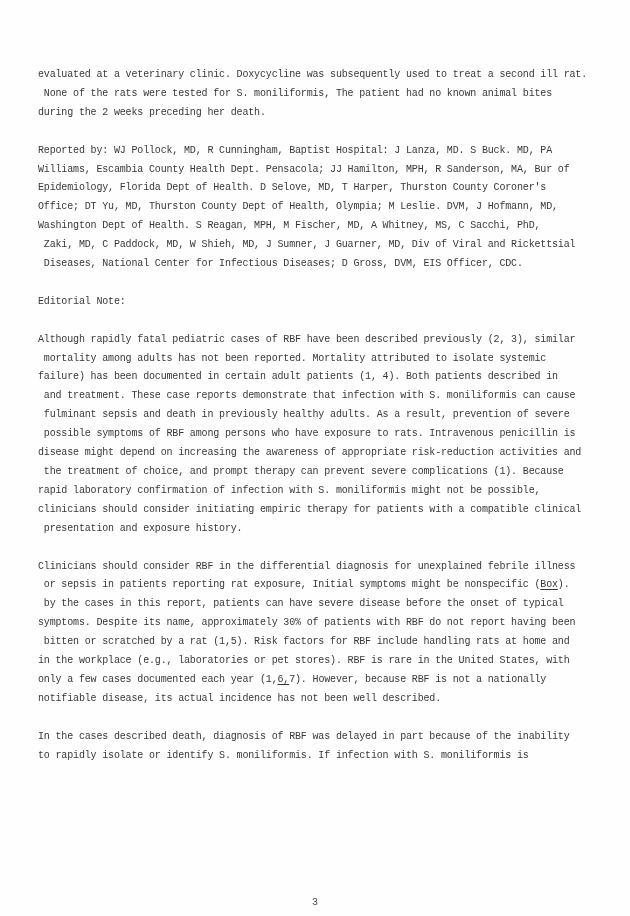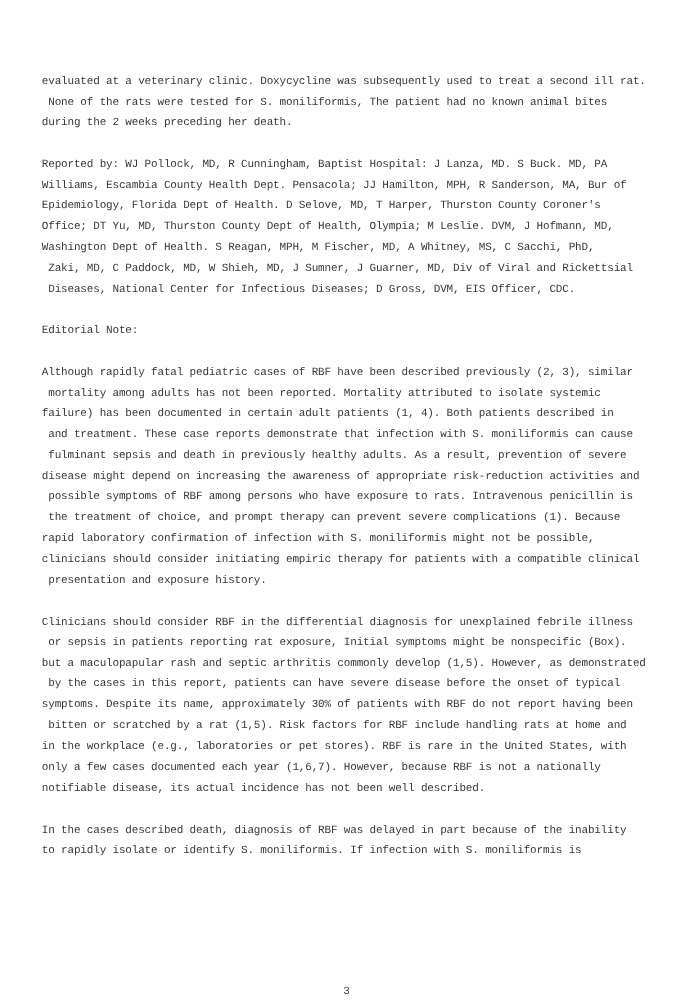--- a/index.html
+++ b/index.html
@@ -24,20 +24,21 @@
   .paragraph {
     margin: 0 0 18.9px 0;
   }
   .line {
     white-space: pre;
     font-size: 10px;
     line-height: 18.9px;
     letter-spacing: -0.16px;
   }
   .u {
+    text-decoration: underline;
     text-underline-offset: 2px;
     text-align: right;
   }
   .page-footer {
     position: absolute;
     left: 0;
     right: 0;
     bottom: 8px;
     text-align: center;
     font-size: 10px;
@@ -64,31 +65,30 @@
     </div>
     <div class="paragraph">
       <div class="line"><span>Editorial Note:</span></div>
     </div>
     <div class="paragraph">
       <div class="line"><span>Although rapidly fatal pediatric cases of RBF have been described previously (2, 3), similar</span></div>
       <div class="line"><span> mortality among adults has not been reported. Mortality attributed to isolate systemic</span></div>
       <div class="line"><span>failure) has been documented in certain adult patients (1, 4). Both patients described in</span></div>
       <div class="line"><span> and treatment. These case reports demonstrate that infection with S. moniliformis can cause</span></div>
       <div class="line"><span> fulminant sepsis and death in previously healthy adults. As a result, prevention of severe</span></div>
+      <div class="line"><span> possible symptoms of RBF among persons who have exposure to rats. Intravenous penicillin is</span></div>
       <div class="line"><span>disease might depend on increasing the awareness of appropriate risk-reduction activities and</span></div>
-      <div class="line"><span> possible symptoms of RBF among persons who have exposure to rats. Intravenous penicillin is</span></div>
       <div class="line"><span> the treatment of choice, and prompt therapy can prevent severe complications (1). Because</span></div>
       <div class="line"><span>rapid laboratory confirmation of infection with S. moniliformis might not be possible,</span></div>
       <div class="line"><span>clinicians should consider initiating empiric therapy for patients with a compatible clinical</span></div>
       <div class="line"><span> presentation and exposure history.</span></div>
     </div>
     <div class="paragraph">
       <div class="line"><span>Clinicians should consider RBF in the differential diagnosis for unexplained febrile illness</span></div>
       <div class="line"><span> or sepsis in patients reporting rat exposure, Initial symptoms might be nonspecific (</span><span class="u">Box</span><span>).</span></div>
-      <div class="line"><span>but a maculopapular rash and septic arthritis commonly develop (1,5). However, as demonstrated</span></div>
       <div class="line"><span> by the cases in this report, patients can have severe disease before the onset of typical</span></div>
       <div class="line"><span>symptoms. Despite its name, approximately 30% of patients with RBF do not report having been</span></div>
       <div class="line"><span> bitten or scratched by a rat (1,5). Risk factors for RBF include handling rats at home and</span></div>
       <div class="line"><span>in the workplace (e.g., laboratories or pet stores). RBF is rare in the United States, with</span></div>
       <div class="line"><span>only a few cases documented each year (1,</span><span class="u">6,</span><span>7). However, because RBF is not a nationally</span></div>
       <div class="line"><span>notifiable disease, its actual incidence has not been well described.</span></div>
     </div>
     <div class="paragraph">
       <div class="line"><span>In the cases described death, diagnosis of RBF was delayed in part because of the inability</span></div>
       <div class="line"><span>to rapidly isolate or identify S. moniliformis. If infection with S. moniliformis is</span></div>

